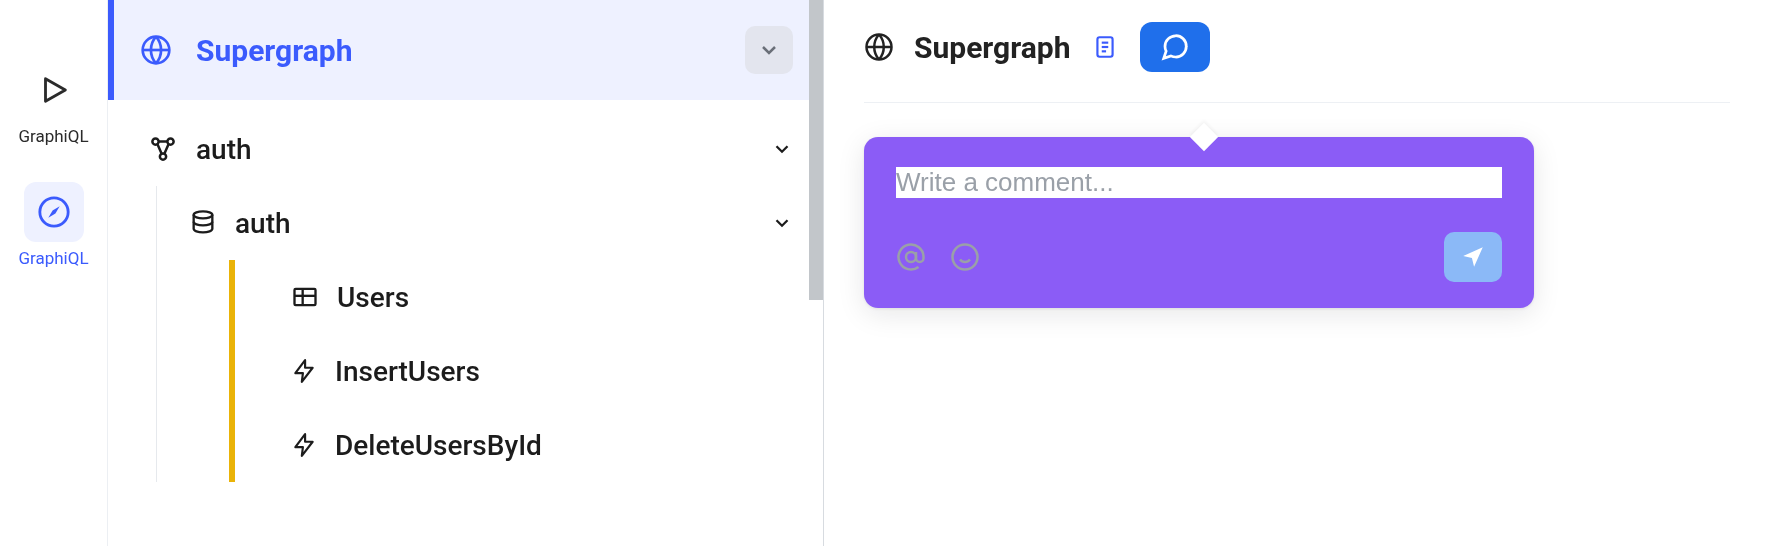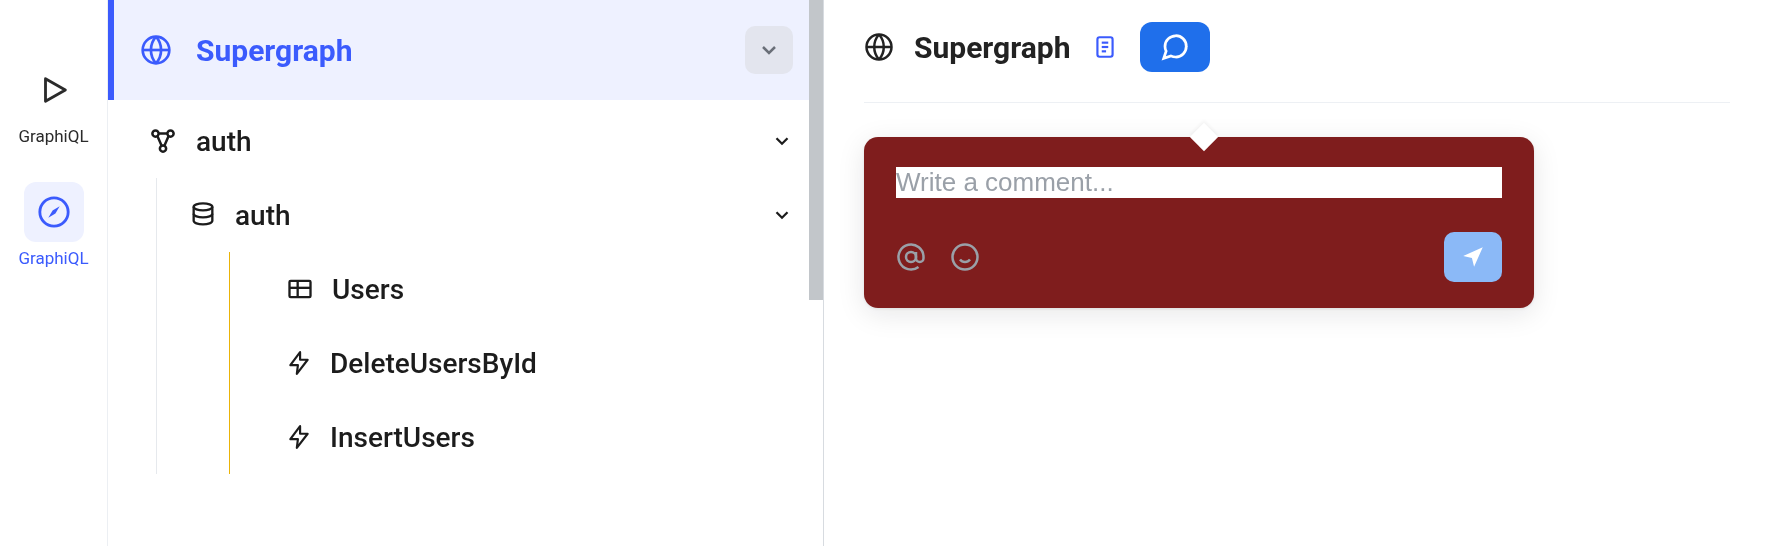--- a/index.html
+++ b/index.html
@@ -75,31 +75,31 @@
     margin-left: auto;
     width: 48px;
     height: 48px;
     border-radius: 10px;
     background: #e3e5ee;
     display: flex;
     align-items: center;
     justify-content: center;
     color: #6a6f78;
   }
-  .tree { padding: 4px 30px 0 40px; }
+  .tree { padding: 12px 30px 0 40px; }
   .tree-row {
     display: flex;
     align-items: center;
     height: 74px;
     color: #1c1c1c;
   }
   .tree-row .chev { margin-left: auto; color: #1c1c1c; }
   .tree-row .label { font-size: 28px; font-weight: 500; margin-left: 18px; }
   .indent-1 { padding-left: 32px; border-left: 1px solid #e6e9ed; margin-left: 8px; }
-  .indent-2 { padding-left: 56px; border-left: 1px solid #eab308; margin-left: 40px; }
+  .indent-2 { padding-left: 56px; border-left: 6px solid #eab308; margin-left: 40px; }
 
   
   .right {
     flex: 1;
     padding: 22px 40px;
     position: relative;
   }
   .right-header {
     display: flex;
     align-items: center;
@@ -116,21 +116,21 @@
   .chat-btn {
     width: 70px; height: 50px;
     background: #1f6feb;
     border-radius: 12px;
     display: flex; align-items: center; justify-content: center;
     color: #fff;
   }
   .comment-card {
     margin-top: 34px;
     width: 670px;
-    background: #7f1d1d;
+    background: #8b5cf6;
     border-radius: 14px;
     box-shadow: 0 6px 28px rgba(15,20,30,0.10), 0 1px 3px rgba(15,20,30,0.08);
     padding: 30px 32px 26px 32px;
     position: relative;
   }
   .comment-card::before {
     content: "";
     position: absolute;
     top: -10px;
     left: 330px;
@@ -252,29 +252,29 @@
               </svg>
           </span>
           <span class="label">Users</span>
         </div>
         <div class="tree-row">
           <span>
             <svg width="26" height="26" viewBox="0 0 24 24" fill="none" stroke="#1c1c1c" stroke-width="2" stroke-linejoin="round">
                 <polygon points="13 2 4 14 11 14 10 22 20 9 13 9 13 2"></polygon>
               </svg>
           </span>
-          <span class="label">DeleteUsersById</span>
+          <span class="label">InsertUsers</span>
         </div>
         <div class="tree-row">
           <span>
             <svg width="26" height="26" viewBox="0 0 24 24" fill="none" stroke="#1c1c1c" stroke-width="2" stroke-linejoin="round">
                 <polygon points="13 2 4 14 11 14 10 22 20 9 13 9 13 2"></polygon>
               </svg>
           </span>
-          <span class="label">InsertUsers</span>
+          <span class="label">DeleteUsersById</span>
         </div>
       </div>
     </div>
   </div>
 </div>
 
 <div class="right">
   <div class="right-header">
     <span>
       <svg width="30" height="30" viewBox="0 0 24 24" fill="none" stroke="#222" stroke-width="2">

